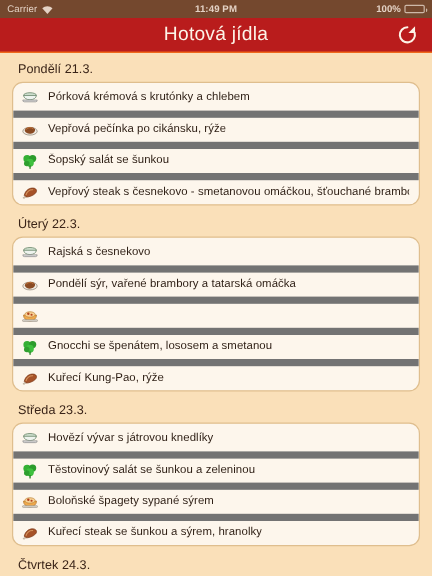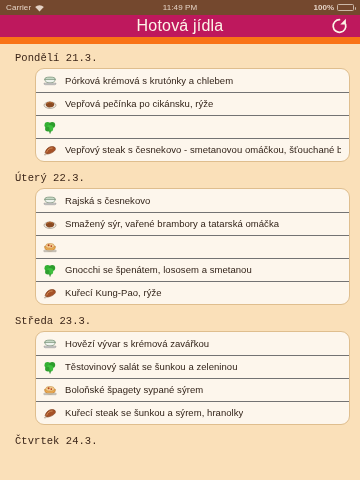--- a/index.html
+++ b/index.html
@@ -48,21 +48,21 @@
     height: 7px;
     position: relative;
     top: 1px;
   }
   .status-center {
     position: absolute;
     left: 0; right: 0;
     text-align: center;
     font-size: 8px;
     color: #e4d2c5;
-    font-weight: normal;
+    font-weight: bold;
     letter-spacing: .1px;
   }
   .status-right {
     margin-left: auto;
     display: flex;
     align-items: center;
     gap: 3px;
     font-size: 8px;
     color: #e4d2c5;
     font-weight: bold;
@@ -88,26 +88,26 @@
   }
   .battery-fill {
     height: 100%;
     background: #e4d2c5;
     border-radius: .5px;
   }
 
   
   .nav-bar {
     height: 29px;
-    background: #be185d;
+    background: #b91c1c;
     display: flex;
     align-items: center;
     justify-content: center;
     position: relative;
-    border-bottom: 7px solid #f97316;
+    border-bottom: 1px solid #f97316;
     flex: 0 0 auto;
   }
   .nav-title {
     font-size: 16px;
     color: #fdf3e7;
     font-weight: normal;
     letter-spacing: .2px;
   }
   .nav-refresh {
     position: absolute;
@@ -134,38 +134,36 @@
     padding: 0 10px 12px 10px;
   }
   .content::-webkit-scrollbar { width: 0; }
 
   .day-header {
     font-size: 10.5px;
     color: #3a2418;
     padding: 8px 3px 4px 5px;
     font-weight: normal;
     letter-spacing: .05px;
-    font-family: Liberation Mono, monospace;
   }
 
   .card {
     background: #fdf6ec;
     border: 1px solid #dfbe8e;
     border-radius: 9px;
     overflow: hidden;
     margin-bottom: 2px;
-    margin-left: 25px;
   }
 
   .meal-row {
     display: flex;
     align-items: center;
     min-height: 23px;
     padding: 3px 8px 3px 7px;
-    border-top: 1px solid #737373;
+    border-top: 6px solid #737373;
     cursor: pointer;
   }
   .meal-row:first-child { border-top: none; }
 
   .meal-icon {
     width: 14px;
     height: 14px;
     flex: 0 0 14px;
     margin-right: 8px;
     display: flex;
@@ -244,20 +242,21 @@
           <div class="meal-row">
             <span class="meal-icon">
               <svg width="14" height="14" viewBox="0 0 14 14">
                 <circle cx="4.6" cy="5.2" r="3.1" fill="#34b034"></circle>
                 <circle cx="9.2" cy="4.9" r="3.0" fill="#2c9c2c"></circle>
                 <circle cx="6.9" cy="8.4" r="3.3" fill="#3ec03e"></circle>
                 <circle cx="4.3" cy="9.1" r="2.3" fill="#2f9f2f"></circle>
                 <rect x="6.5" y="10.6" width="1.1" height="3.0" rx=".5" fill="#1f7a1f"></rect>
               </svg>
             </span>
+            <span class="meal-text">Šopský salát se šunkou</span>
           </div>
           <div class="meal-row">
             <span class="meal-icon">
               <svg width="14" height="14" viewBox="0 0 14 14">
                 <path d="M2.2 9.6 C3.1 5.4 6.6 3.1 10.1 3.6 c2.4 .4 3.1 2.6 1.5 4.2 C9.6 10.0 5.6 11.3 3.3 11.0 Z" fill="#a65228" stroke="#7c3b1a" stroke-width=".6"></path>
                 <path d="M3.6 9.3 C4.6 6.4 7.1 4.8 9.6 5.0" fill="none" stroke="#d4935e" stroke-width=".9"></path>
                 <path d="M1.1 11.6 a1.2 1.2 0 0 0 2.1-1.0 Z" fill="#e8d9c8" stroke="#a89780" stroke-width=".5"></path>
               </svg>
             </span>
             <span class="meal-text">Vepřový steak s česnekovo - smetanovou omáčkou, šťouchané brambory</span>
@@ -276,21 +275,21 @@
             <span class="meal-text">Rajská s česnekovo</span>
           </div>
           <div class="meal-row">
             <span class="meal-icon">
               <svg width="14" height="14" viewBox="0 0 14 14">
                 <ellipse cx="7" cy="8.2" rx="6" ry="3.2" fill="#f1ece3" stroke="#9b8f80" stroke-width=".7"></ellipse>
                 <path d="M2.6 7.6 a4.6 3.4 0 0 1 8.6-1.1 a3.4 2.6 0 0 1-8.6 1.1Z" fill="#8a4a22"></path>
                 <path d="M3.6 7.0 a3.5 2.4 0 0 1 6.2-.8" fill="none" stroke="#c4773f" stroke-width=".8"></path>
               </svg>
             </span>
-            <span class="meal-text">Smažený sýr, vařené brambory a tatarská omáčka</span>
+            <span class="meal-text">Pondělí sýr, vařené brambory a tatarská omáčka</span>
           </div>
           <div class="meal-row">
             <span class="meal-icon">
               <svg width="14" height="14" viewBox="0 0 14 14">
                 <path d="M1.6 6.4 h10.8 a5.4 5.0 0 0 1-10.8 0Z" fill="#f0a94b" stroke="#b9792c" stroke-width=".7"></path>
                 <ellipse cx="7" cy="5.9" rx="4.3" ry="2.3" fill="#f7cf92" stroke="#c08a3e" stroke-width=".6"></ellipse>
                 <circle cx="5.6" cy="5.3" r="1.0" fill="#b4431f"></circle>
                 <circle cx="8.3" cy="6.1" r=".9" fill="#b4431f"></circle>
                 <rect x="0.7" y="10.2" width="12.6" height="1.5" rx=".7" fill="#d8d2c8" stroke="#9b948a" stroke-width=".5"></rect>
               </svg>
@@ -322,21 +321,21 @@
         <div class="day-header">Středa 23.3.</div>
         <div class="card">
           <div class="meal-row">
             <span class="meal-icon">
               <svg width="14" height="14" viewBox="0 0 14 14">
                 <ellipse cx="7" cy="5.2" rx="5.3" ry="2.1" fill="#cfe0cf" stroke="#6f8a6f" stroke-width=".7"></ellipse>
                 <path d="M1.7 5.4 a5.3 3.6 0 0 0 10.6 0 Z" fill="#eef3ee" stroke="#6f8a6f" stroke-width=".7"></path>
                 <path d="M1.0 9.2 h12 a1.4 1.4 0 0 1-1.4 1.5 h-9.2 A1.4 1.4 0 0 1 1 9.2Z" fill="#dcdcdc" stroke="#8d8d8d" stroke-width=".6"></path>
               </svg>
             </span>
-            <span class="meal-text">Hovězí vývar s krémová zavářkou</span>
+            <span class="meal-text">Hovězí vývar s játrovou knedlíky</span>
           </div>
           <div class="meal-row">
             <span class="meal-icon">
               <svg width="14" height="14" viewBox="0 0 14 14">
                 <circle cx="4.6" cy="5.2" r="3.1" fill="#34b034"></circle>
                 <circle cx="9.2" cy="4.9" r="3.0" fill="#2c9c2c"></circle>
                 <circle cx="6.9" cy="8.4" r="3.3" fill="#3ec03e"></circle>
                 <circle cx="4.3" cy="9.1" r="2.3" fill="#2f9f2f"></circle>
                 <rect x="6.5" y="10.6" width="1.1" height="3.0" rx=".5" fill="#1f7a1f"></rect>
               </svg>

